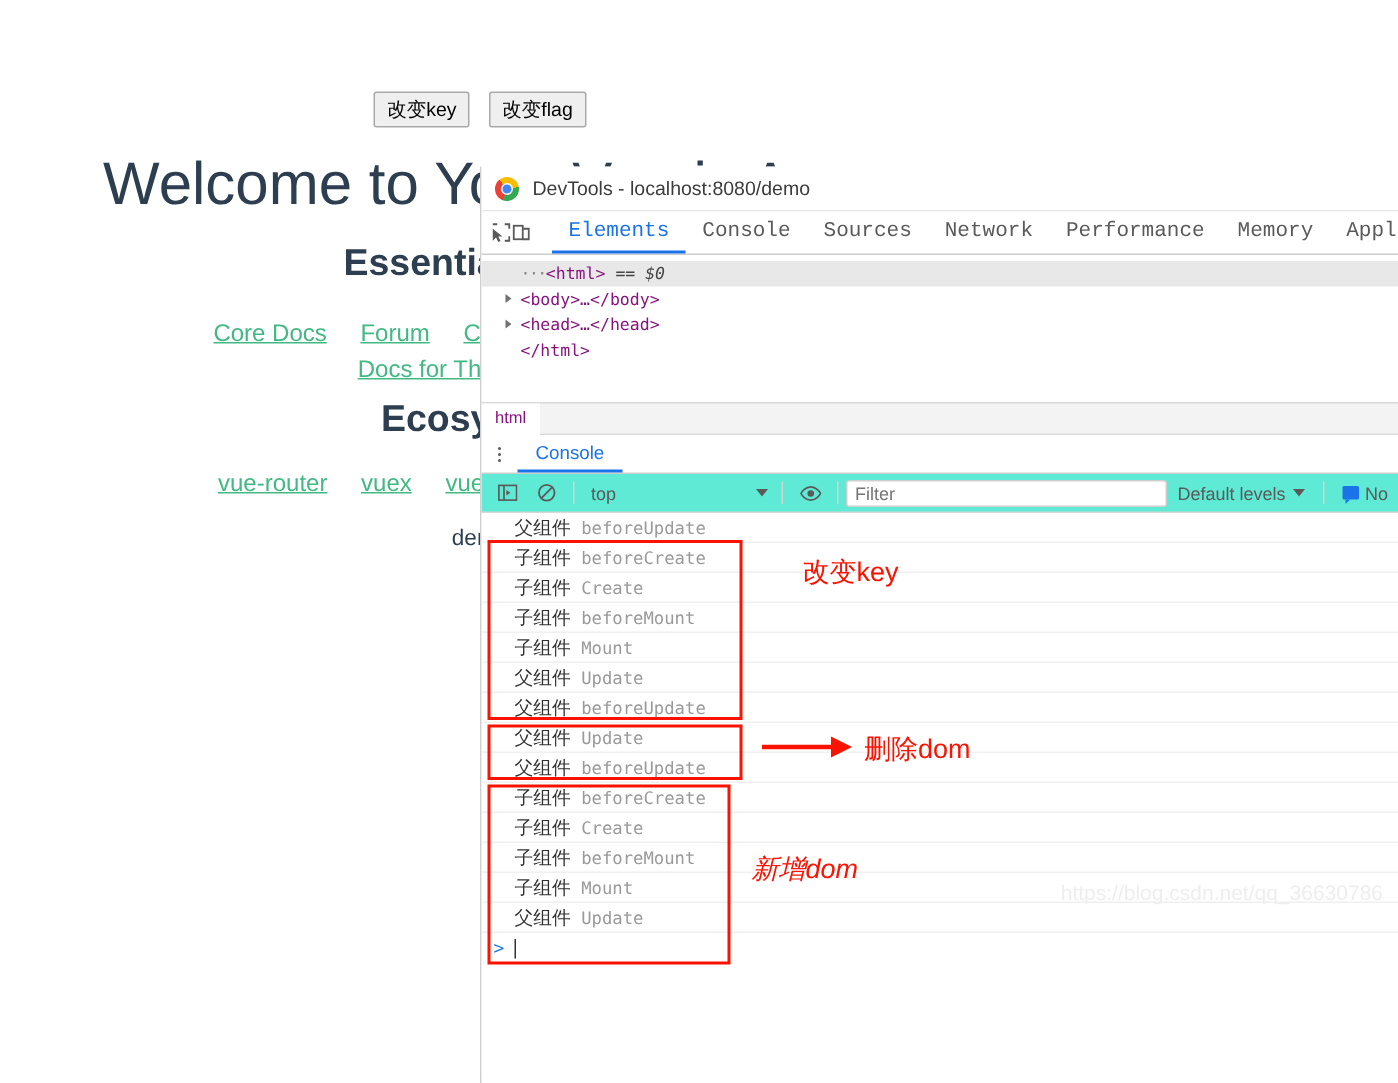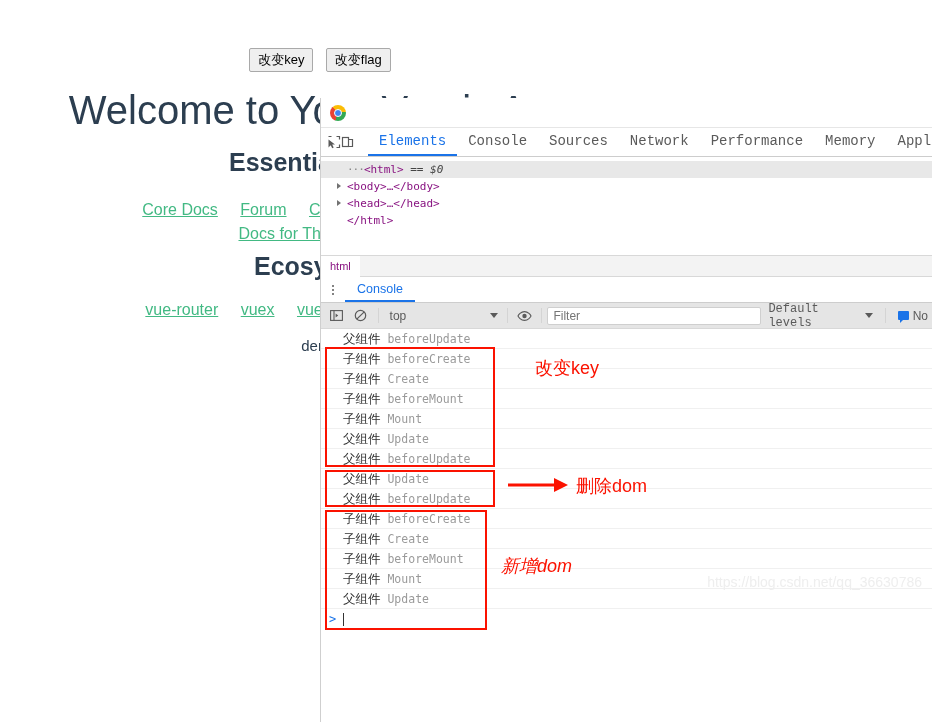--- a/index.html
+++ b/index.html
@@ -2,21 +2,21 @@
 <html><head>
 <meta charset="utf-8">
 <style>
   * { box-sizing: border-box; margin: 0; padding: 0; }
   html, body {
     width: 932px; height: 722px;
     overflow: hidden;
     background: #ffffff;
     font-family: "Liberation Sans", sans-serif;
   }
-  #root { position: relative; width: 932px; height: 602px; }
+  #root { position: relative; width: 932px; height: 602px; margin-top: 13px; }
 
   
   .page {
     position: absolute; left: 0; top: 0; width: 932px; height: 722px;
     background: #ffffff; text-align: center; color: #2c3e50;
   }
   .btn-row { position: absolute; left: 0; top: 48px; width: 640px; text-align: center; }
   .vbtn {
     font-family: "Liberation Sans", sans-serif;
     font-size: 13px; color: #000;
@@ -141,21 +141,21 @@
   .kebab i { width: 2px; height: 2px; background: #5a5a5a; border-radius: 50%; display: block; }
   .drawer-tab {
     display: flex; align-items: center; padding: 0 12px;
     font-size: 12.5px; color: #5a5a5a;
     border-bottom: 2px solid transparent;
   }
   .drawer-tab.active { color: #1a73e8; border-bottom-color: #1a73e8; }
 
   .console-toolbar {
     height: 26px; display: flex; align-items: center;
-    background: #e5e5e5; border-bottom: 1px solid #d8d8d8;
+    background: #5eead4; border-bottom: 1px solid #d8d8d8;
     padding: 0 4px; gap: 0;
   }
   .ct-btn { width: 26px; display: flex; align-items: center; justify-content: center; }
   .ct-div { width: 1px; height: 15px; background: #d4d4d4; margin: 0 5px; }
   .ctx-select {
     display: flex; align-items: center; justify-content: space-between;
     width: 128px; font-size: 12px; color: #5a5a5a; padding: 0 4px 0 6px;
   }
   .caret {
     width: 0; height: 0; border-left: 4px solid transparent;
@@ -163,21 +163,21 @@
   }
   .filter-input {
     flex: 0 0 auto; width: 214px; height: 18px;
     border: 1px solid #cfcfcf; border-radius: 2px;
     background: #fff; font-size: 12px; color: #888;
     padding: 0 5px; line-height: 16px; outline: none;
     font-family: "Liberation Sans", sans-serif;
   }
   .levels {
     display: flex; align-items: center; gap: 5px;
-    font-size: 12px; color: #5a5a5a; padding: 0 7px; font-family: Liberation Mono, monospace;
+    font-size: 12px; color: #5a5a5a; padding: 0 7px;
   }
   .issues {
     display: flex; align-items: center; gap: 4px;
     font-size: 12px; color: #5a5a5a; padding-left: 7px; white-space: nowrap;
   }
   .issue-bubble {
     width: 11px; height: 9px; background: #1a73e8; border-radius: 1px;
     position: relative;
   }
   .issue-bubble::after {
@@ -255,20 +255,21 @@
       <a href="#">awesome-vue</a>
     </div>
 
     <div class="demo-text">demo</div>
   </div>
 
   <div class="devtools">
 
     <div class="dt-titlebar">
       <div class="chrome-logo"></div>
+      <div class="dt-title">DevTools - localhost:8080/demo</div>
     </div>
 
     <div class="dt-tabbar">
       <div class="dt-icon-btn">
         <svg width="14" height="14" viewBox="0 0 14 14">
           <path d="M1.5 1.5h3M9.5 1.5h3v3M12.5 9.5v3h-3" fill="none" stroke="#5a5a5a" stroke-width="1.2"></path>
           <path d="M1.5 4.5v8l2.2-2.2 1.5 3 1.5-.7-1.5-3H8z" fill="#5a5a5a"></path>
         </svg>
       </div>
       <div class="dt-icon-btn">

